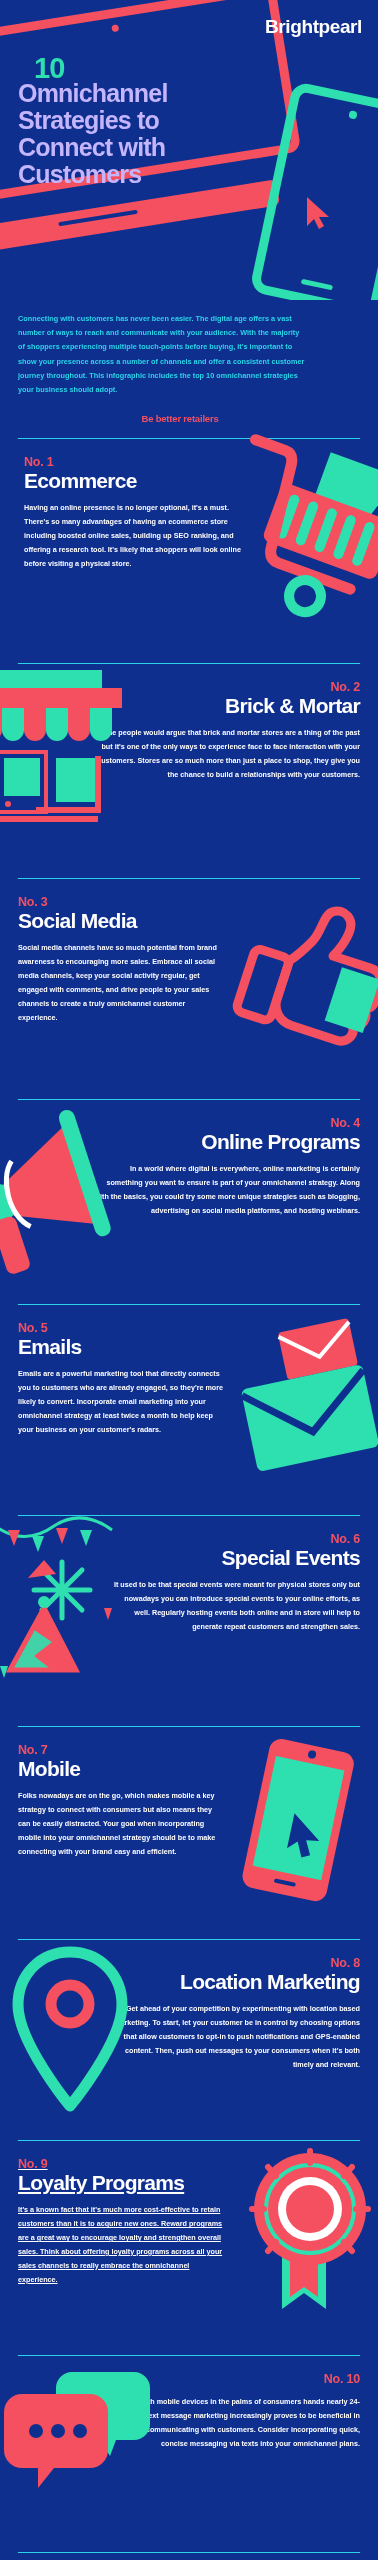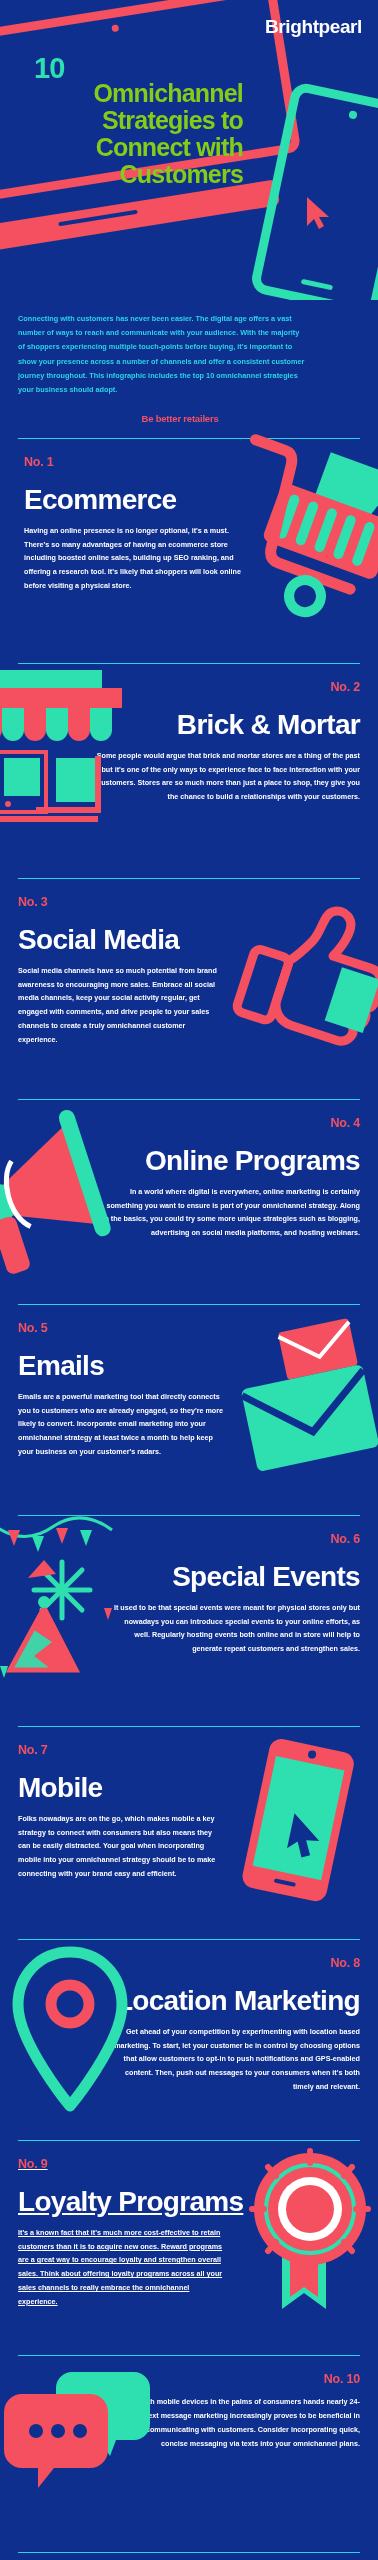--- a/index.html
+++ b/index.html
@@ -5,21 +5,21 @@
   * { margin:0; padding:0; box-sizing:border-box; }
   html,body { background:#0f2f8f; }
   body {
     width:378px; height:2560px; position:relative; overflow:hidden;
     font-family:"Liberation Sans", sans-serif;
     background:#0f2f8f; color:#fff;
   }
   .page { position:relative; width:378px; height:2560px; background:#0f2f8f; overflow:hidden; }
 
   
-  .hero { position:relative; height:300px; overflow:hidden;text-align:right; }
+  .hero { position:relative; height:300px; overflow:hidden; }
   .hero-bg { position:absolute; inset:0; overflow:hidden; }
   .laptop {
     position:absolute; left:-40px; top:8px; width:330px; height:170px;
     border:9px solid #f4505f; border-radius:12px; transform:rotate(-9deg);
     background:transparent;
   }
   .laptop-cam { position:absolute; left:50%; top:7px; width:7px; height:7px; margin-left:-3.5px;
     border-radius:50%; background:#f4505f; }
   .laptop-base {
     position:absolute; left:-50px; top:205px; width:330px; height:26px;
@@ -39,36 +39,36 @@
     position:absolute; right:47px; top:196px; width:26px; height:34px;
   }
   .brand {
     position:absolute; right:16px; top:16px; font-size:19px; font-weight:bold;
     letter-spacing:-0.4px; color:#fff; z-index:5;
   }
   .hero-num { position:absolute; left:34px; top:52px; font-size:29px; font-weight:bold;
     color:#2ee0b0; letter-spacing:-1px; z-index:5; }
   .hero-title {
     position:absolute; left:18px; top:80px; width:225px; z-index:5;
-    font-size:25px; font-weight:bold; line-height:1.08; letter-spacing:-0.8px; color:#84cc16;
+    font-size:25px; font-weight:bold; line-height:1.08; letter-spacing:-0.8px; color:#c4b5fd;
   }
 
   
   .intro { position:relative; padding:12px 70px 6px 18px; }
   .intro p { color:#2ad4e8; font-size:7.3px; line-height:1.95; font-weight:bold; }
   .tagline { text-align:center; padding:10px 18px 0 0; color:#f4505f;
     font-weight:bold; font-size:9.5px; letter-spacing:-0.2px; }
 
   .rule { height:1px; background:#2ad4e8; margin:14px 18px 0 18px; }
 
   
   .sec { position:relative; padding:16px 18px 0 18px; }
   .sec .no { font-size:12.5px; font-weight:bold; color:#f4505f; letter-spacing:-0.2px; }
-  .sec .ttl { font-size:28px; font-weight:bold; color:#fff; letter-spacing:-0.7px;
-               line-height:1.05; margin-top:16px; }
+  .sec .ttl { font-size:21px; font-weight:bold; color:#fff; letter-spacing:-0.7px;
+               line-height:1.05; margin-top:1px; }
   .sec .body { font-size:7.2px; line-height:1.92; font-weight:bold; color:#fff;
                margin-top:9px; }
   .sec.right { text-align:right; }
   .sec .art { position:absolute; }
 
   .w60 { width:60%; }
   .w62 { width:62%; }
   .w66 { width:66%; }
   .w72 { width:72%; }
   .w78 { width:78%; }

